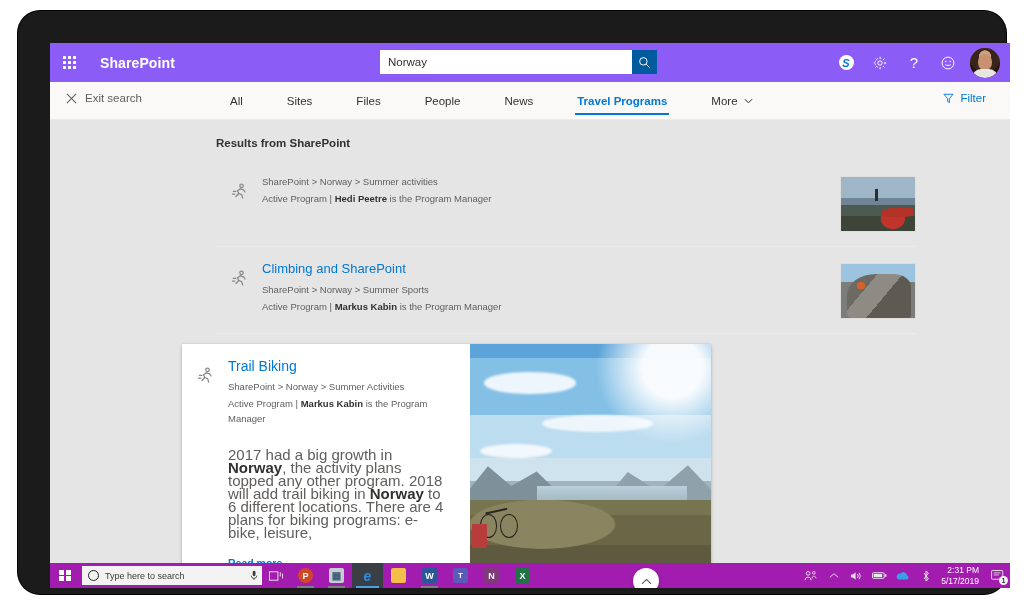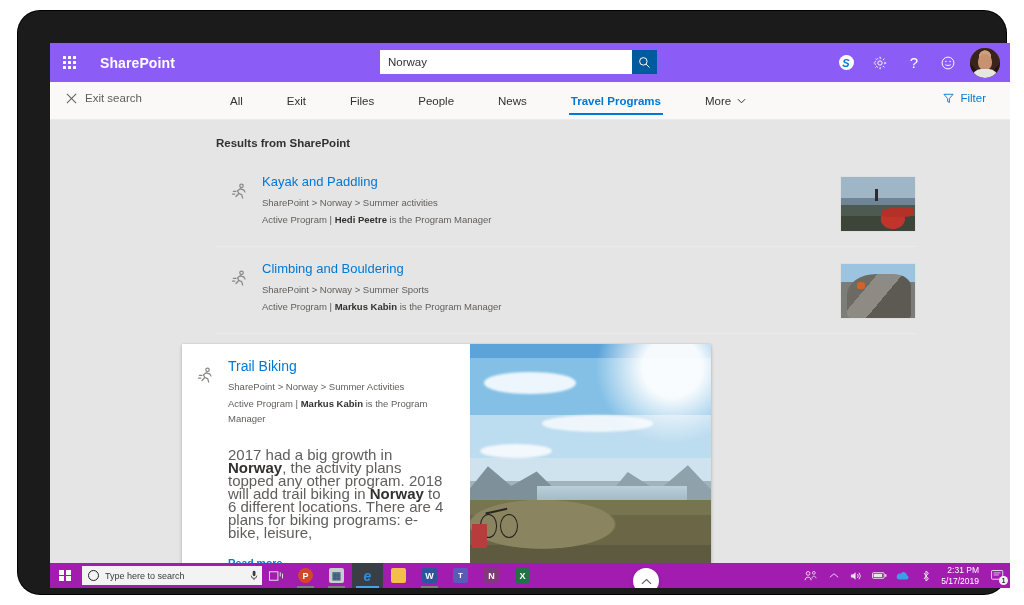--- a/index.html
+++ b/index.html
@@ -518,21 +518,21 @@
           <line x1="11" y1="1" x2="1" y2="11" stroke="#605e5c" stroke-width="1.1"></line>
         </svg>
         <span class="label">Exit search</span>
       </div>
 
       <div id="tab-list">
         <div class="tab">
           <span>All</span>
         </div>
         <div class="tab">
-          <span>Exit</span>
+          <span>Sites</span>
         </div>
         <div class="tab">
           <span>Files</span>
         </div>
         <div class="tab">
           <span>People</span>
         </div>
         <div class="tab">
           <span>News</span>
         </div>
@@ -568,21 +568,20 @@
               <g fill="none" stroke="#8a8886" stroke-width="1.5" stroke-linecap="round" stroke-linejoin="round">
                 <circle cx="15" cy="4.6" r="2.1"></circle>
                 <path d="M13.6 8.2l-3.4 2.2 1.6 3.4-3.4 3.6"></path>
                 <path d="M11.8 13.8l3.4 1.4 1.2 4"></path>
                 <path d="M13.6 8.2l4 1.2 1.6 2.6"></path>
                 <path d="M8.4 11.2H5.2M7 14.4H4.2"></path>
               </g>
             </svg>
           </div>
           <div class="result-main">
-            <div class="result-title">Kayak and Paddling</div>
             <div class="result-path">SharePoint &gt; Norway &gt; Summer activities</div>
             <div class="result-meta">
               <span>Active Program</span>
               <span>|</span>
               <b>Hedi Peetre</b>
               <span>is the Program Manager</span>
             </div>
           </div>
           <div class="result-thumb thumb-kayak"></div>
         </div>
@@ -593,21 +592,21 @@
               <g fill="none" stroke="#8a8886" stroke-width="1.5" stroke-linecap="round" stroke-linejoin="round">
                 <circle cx="15" cy="4.6" r="2.1"></circle>
                 <path d="M13.6 8.2l-3.4 2.2 1.6 3.4-3.4 3.6"></path>
                 <path d="M11.8 13.8l3.4 1.4 1.2 4"></path>
                 <path d="M13.6 8.2l4 1.2 1.6 2.6"></path>
                 <path d="M8.4 11.2H5.2M7 14.4H4.2"></path>
               </g>
             </svg>
           </div>
           <div class="result-main">
-            <div class="result-title">Climbing and Bouldering</div>
+            <div class="result-title">Climbing and SharePoint</div>
             <div class="result-path">SharePoint &gt; Norway &gt; Summer Sports</div>
             <div class="result-meta">
               <span>Active Program</span>
               <span>|</span>
               <b>Markus Kabin</b>
               <span>is the Program Manager</span>
             </div>
           </div>
           <div class="result-thumb thumb-rock"></div>
         </div>

